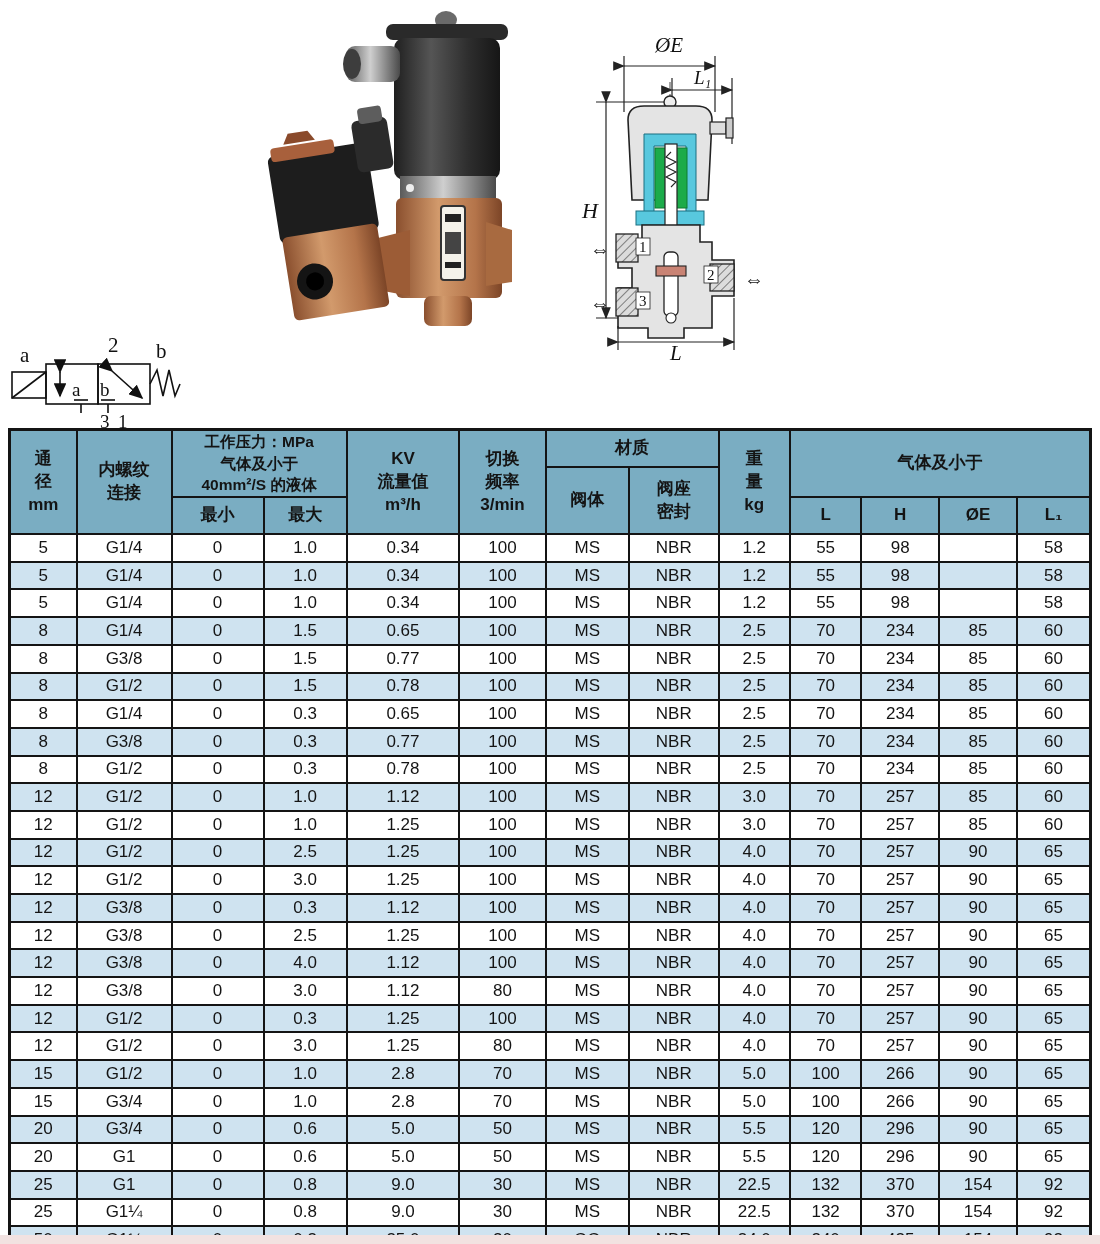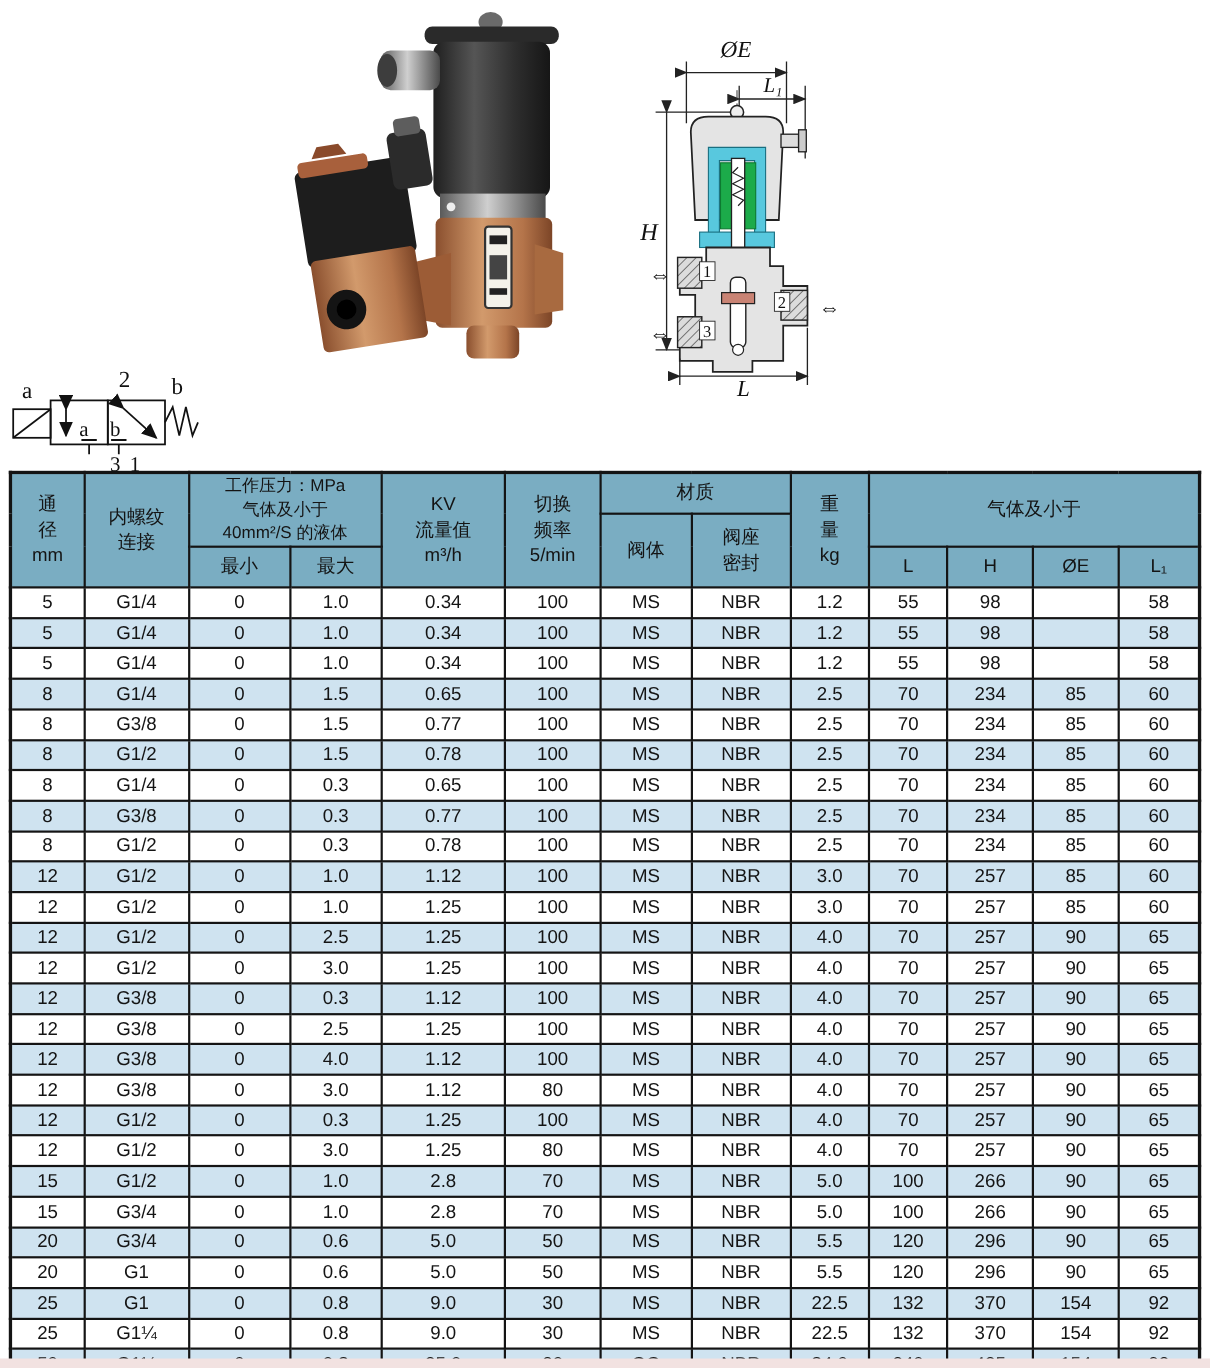--- a/index.html
+++ b/index.html
@@ -12,21 +12,21 @@
   .drawing{position:absolute;left:552px;top:26px;}
   .schematic{position:absolute;left:4px;top:334px;}
   .footer-strip{position:absolute;left:0;bottom:0;width:1100px;height:9px;background:var(--footer-strip);}
   table.spec{
     position:absolute;left:8px;top:428px;width:1084px;
     border-collapse:collapse;table-layout:fixed;
     border:3px solid var(--border);
   }
   .spec th,.spec td{border:2px solid var(--border);text-align:center;vertical-align:middle;padding:0;}
   .spec th{
-    background:var(--header-bg);font-weight:400;font-size:17px;
+    background:var(--header-bg);font-weight:700;font-size:17px;
     white-space:pre-line;line-height:1.35;height:35px;
   }
   .spec th.small{font-size:15.5px;line-height:1.4;}
   .spec td{height:25.7px;font-size:17px;background:var(--row-bg);}
   .spec tr.alt td{background:var(--row-alt-bg);}
   svg text{user-select:none;}
   .dimlabel{font-family:"Liberation Serif","DejaVu Serif",serif;font-style:italic;}
   .serif{font-family:"Liberation Serif","DejaVu Serif",serif;}
 </style>
 </head>
@@ -230,21 +230,21 @@
       <th rowspan="3">内螺纹
 连接</th>
       <th rowspan="2" colspan="2" class="small">工作压力：MPa
 气体及小于
 40mm²/S 的液体</th>
       <th rowspan="3">KV
 流量值
 m³/h</th>
       <th rowspan="3">切换
 频率
-5/min</th>
+3/min</th>
       <th colspan="2">材质</th>
       <th rowspan="3">重
 量
 kg</th>
       <th rowspan="2" colspan="4">气体及小于</th>
     </tr>
     <tr>
       <th rowspan="2">阀体</th>
       <th rowspan="2">阀座
 密封</th>

